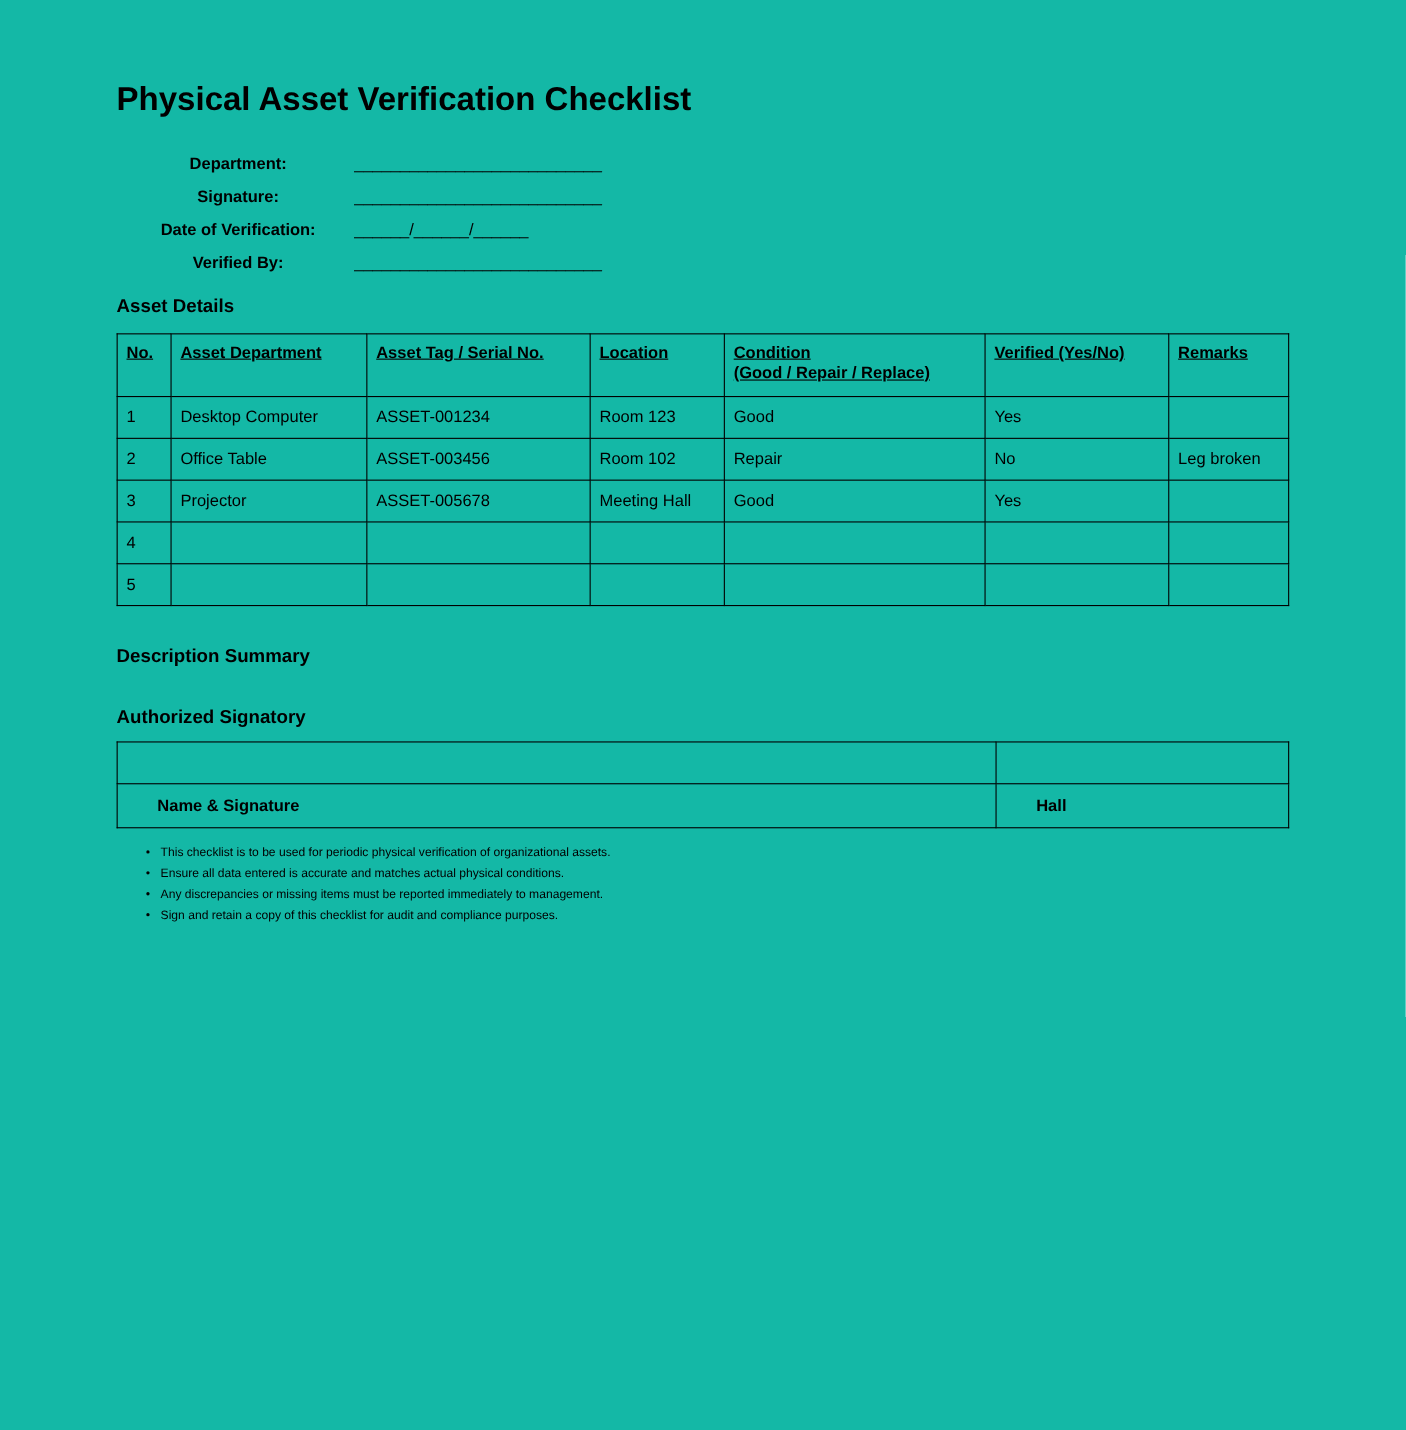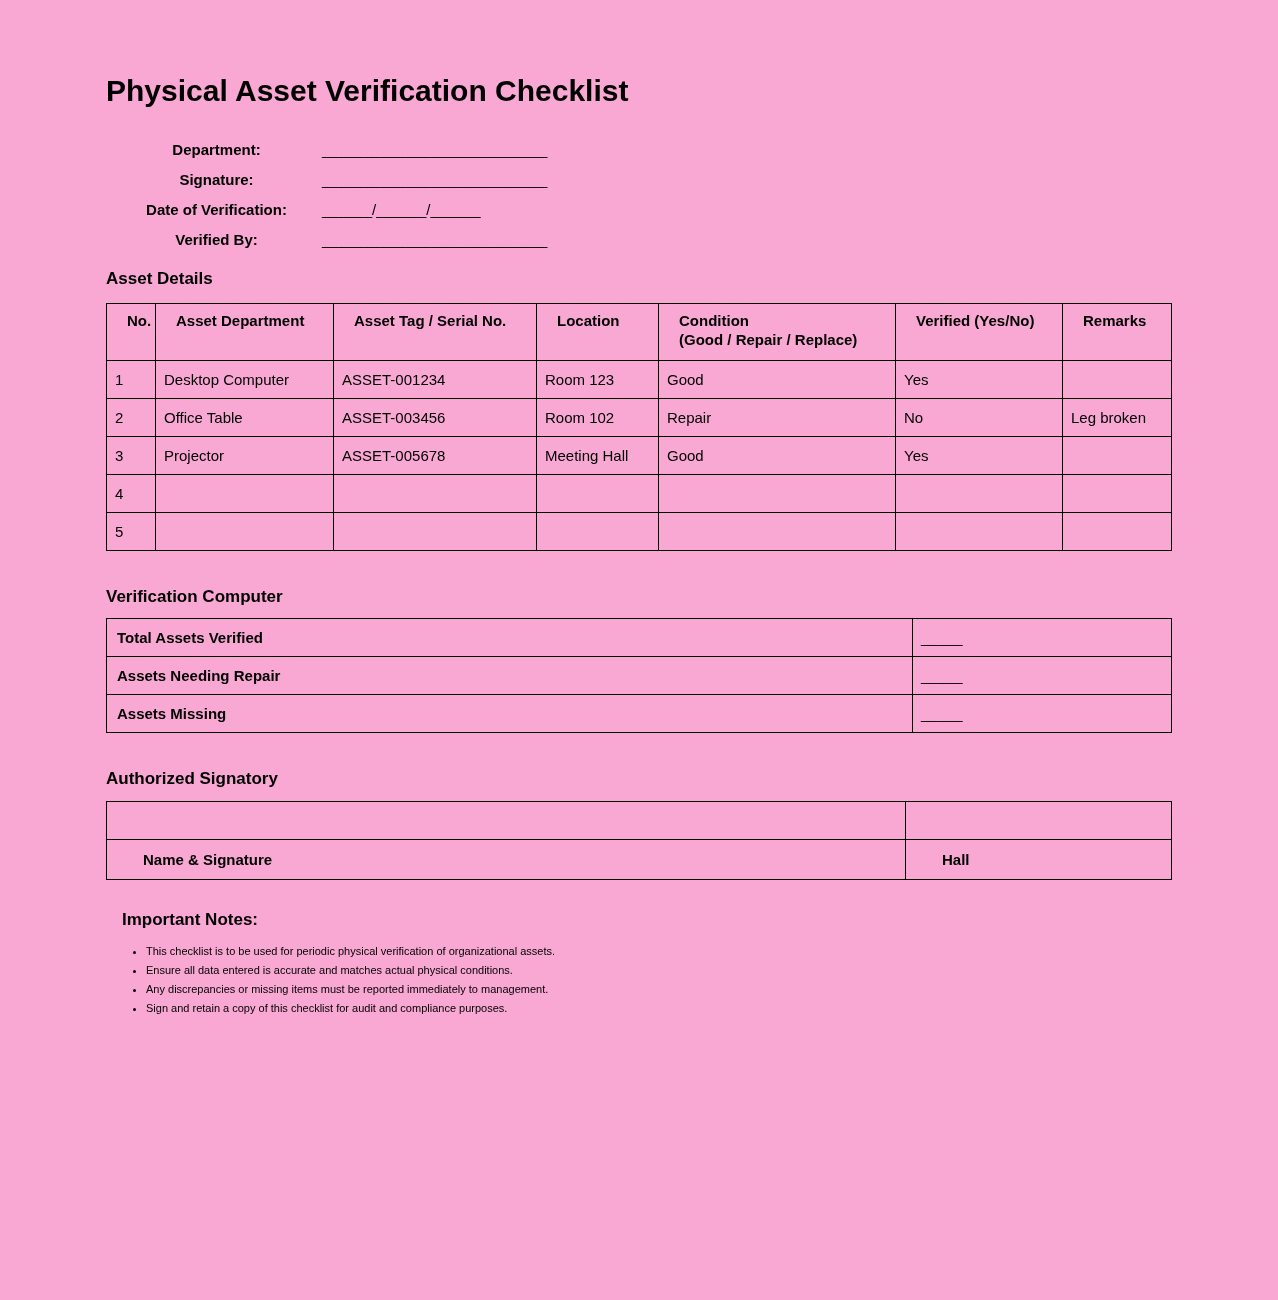--- a/index.html
+++ b/index.html
@@ -6,21 +6,21 @@
     margin: 0;
     padding: 0;
     background: #ffffff;
     color: #000000;
     font-family: "Liberation Sans", sans-serif;
   }
   .page {
     position: relative;
     width: 1278px;
     height: 1300px;
-    background: #f9a8d4;
+    background: #14b8a6;
     overflow: hidden;
   }
   .content {
     position: absolute;
     left: 106px;
     top: 0;
     width: 1065px;
   }
   .doc-title {
     margin: 76px 0 0 0;
@@ -72,22 +72,23 @@
     border: 1.5px solid #000;
     font-size: 15px;
     box-sizing: border-box;
     overflow: hidden;
   }
   .assets-table { margin-top: 15px; }
   .assets-table th {
     text-align: left;
     vertical-align: top;
     font-weight: bold;
-    padding: 7px 8px 11px 20px;
+    padding: 7px 8px 11px 8px;
     line-height: 19px;
+    text-decoration: underline;
   }
   .assets-table td {
     height: 38px;
     padding: 0 8px;
     vertical-align: middle;
     line-height: 18px;
   }
   .summary-table { margin-top: 12px; }
   .summary-table td {
     height: 38px;
@@ -222,63 +223,42 @@
           <td></td>
           <td></td>
           <td></td>
           <td></td>
           <td></td>
           <td></td>
         </tr>
       </tbody>
     </table>
 
-    <h2 class="section-heading h-summary">Verification Computer</h2>
-
-    <table class="summary-table">
-      <colgroup>
-        <col style="width:806px">
-          <col style="width:259px">
-      </colgroup>
-      <tbody>
-        <tr>
-          <td class="sum-label">Total Assets Verified</td>
-          <td class="sum-blank">_____</td>
-        </tr>
-        <tr>
-          <td class="sum-label">Assets Needing Repair</td>
-          <td class="sum-blank">_____</td>
-        </tr>
-        <tr>
-          <td class="sum-label">Assets Missing</td>
-          <td class="sum-blank">_____</td>
-        </tr>
-      </tbody>
-    </table>
+    <h2 class="section-heading h-summary">Description Summary</h2>
+
 
     <h2 class="section-heading h-signatory">Authorized Signatory</h2>
 
     <table class="signatory-table">
       <colgroup>
         <col style="width:799px">
           <col style="width:266px">
       </colgroup>
       <tbody>
         <tr class="sig-empty-row">
           <td></td>
           <td></td>
         </tr>
         <tr class="sig-label-row">
           <td>Name &amp; Signature</td>
           <td>Hall</td>
         </tr>
       </tbody>
     </table>
 
-    <h3 class="notes-heading">Important Notes:</h3>
 
     <ul class="notes-list">
       <li>This checklist is to be used for periodic physical verification of organizational assets.</li>
       <li>Ensure all data entered is accurate and matches actual physical conditions.</li>
       <li>Any discrepancies or missing items must be reported immediately to management.</li>
       <li>Sign and retain a copy of this checklist for audit and compliance purposes.</li>
     </ul>
 
   </div>
 </div>

